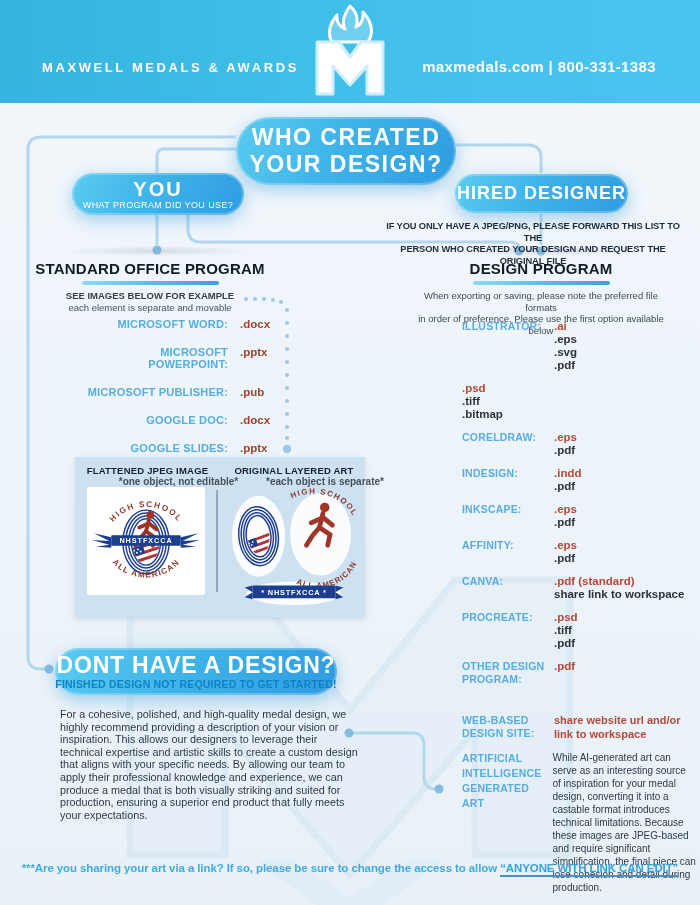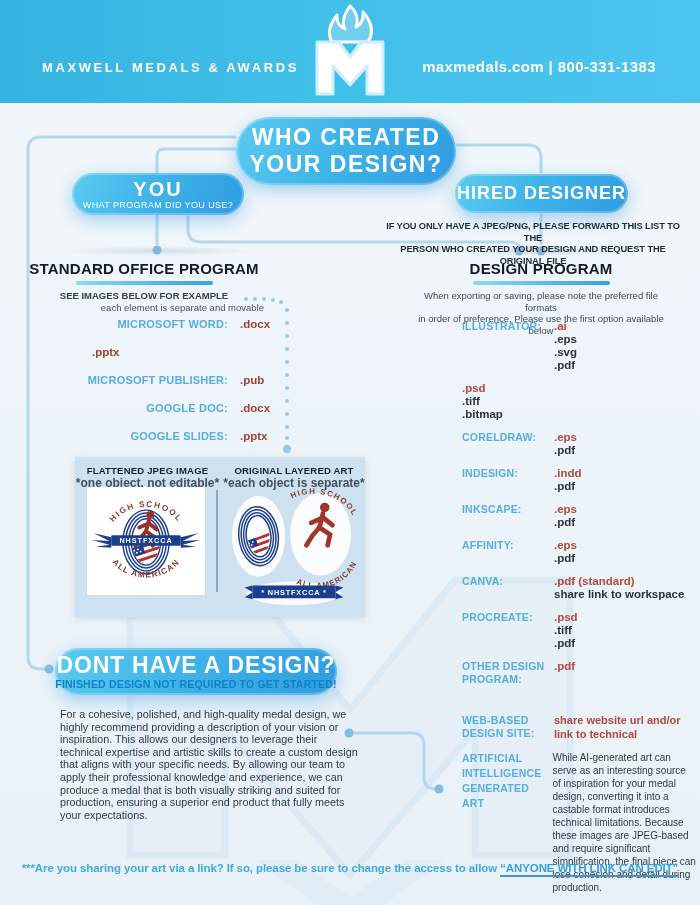--- a/index.html
+++ b/index.html
@@ -36,33 +36,33 @@
   
   .hired-note{position:absolute;left:383px;top:221px;width:300px;text-align:center;z-index:3;
         font-size:9.3px;font-weight:700;line-height:11.5px;color:#1e2b38;letter-spacing:-.1px;}
   .smudge{position:absolute;height:10px;z-index:1;
         background:radial-gradient(ellipse at center,rgba(140,160,185,.30),rgba(140,160,185,0) 70%);}
   .sec-head{position:absolute;z-index:3;text-align:center;}
   .sec-head .st{font-size:15px;font-weight:800;color:#111c26;letter-spacing:.2px;}
   .rule{height:4px;border-radius:2px;margin:4px auto 5px auto;
         background:linear-gradient(90deg,#8fd9f2,#55b6ea 60%,#3e9fe0);}
   .hint1o{font-size:9.5px;font-weight:700;color:#323e49;}
-  .hint2o{font-size:9.5px;color:#46525d;margin-top:1px;text-align:right;}
+  .hint2o{font-size:9.5px;color:#46525d;margin-top:1px;}
   .hintd{font-size:9.5px;color:#3c4a56;line-height:11.5px;}
   
   #office-rows{position:absolute;left:40px;top:318px;width:280px;z-index:3;
         display:flex;flex-direction:column;gap:16px;}
   .orow{display:flex;align-items:baseline;margin-left:40px;}
   .olabel{width:148px;text-align:right;font-size:11px;font-weight:700;color:#56ade0;letter-spacing:.2px;}
   .oext{margin-left:12px;font-size:11.5px;font-weight:700;color:#9c4230;}
   
   .exbox{position:absolute;left:75px;top:457px;width:290px;height:160px;background:#cde1f0;
         z-index:3;box-shadow:0 2px 6px rgba(110,140,170,.25);}
   .ex-title{position:absolute;text-align:center;font-size:9.5px;font-weight:800;color:#15202c;letter-spacing:.2px;}
-  .ex-sub{position:absolute;text-align:center;font-size:12px;font-weight:600;color:#44505c;}
+  .ex-sub{position:absolute;text-align:center;font-size:10px;font-weight:600;color:#44505c;padding-left:31px;}
   .ex-card{position:absolute;left:12px;top:30px;width:118px;height:108px;background:#fff;border-radius:2px;}
   .ex-div{position:absolute;left:141px;top:33px;width:2px;height:102px;background:#8fa6bc;}
   .ex-art-r{position:absolute;left:150px;top:28px;}
   
   .body-par{position:absolute;left:60px;top:708px;width:302px;z-index:3;
         font-size:10.8px;line-height:12.6px;color:#2c3a47;}
   
   #design-col{position:absolute;left:462px;top:320px;width:234px;z-index:3;}
   .dgroup{display:flex;margin-bottom:10px;}
   .dlabel{width:92px;font-size:10.5px;font-weight:700;color:#56ade0;letter-spacing:.2px;line-height:13px;}
@@ -154,33 +154,34 @@
 
   <div class="pill pill-hired">
     <div class="t">HIRED DESIGNER</div>
   </div>
 
   <div class="hired-note">
     <div>IF YOU ONLY HAVE A JPEG/PNG, PLEASE FORWARD THIS LIST TO THE</div>
     <div>PERSON WHO CREATED YOUR DESIGN AND REQUEST THE ORIGINAL FILE</div>
   </div>
 
-  <div class="sec-head" style="left:24px;top:260px;width:240px;">
+  <div class="sec-head" style="left:30px;top:260px;width:240px;">
     <div class="st">STANDARD OFFICE PROGRAM</div>
     <div class="rule" style="width:137px;"></div>
     <div class="hint1o">SEE IMAGES BELOW FOR EXAMPLE</div>
     <div class="hint2o">each element is separate and movable</div>
   </div>
 
   <div id="office-rows">
       <div class="orow">
         <span class="olabel">MICROSOFT WORD:</span>
         <span class="oext">.docx</span>
       </div>
       <div class="orow">
+        <span class="olabel">MICROSOFT POWERPOINT:</span>
         <span class="oext">.pptx</span>
       </div>
       <div class="orow">
         <span class="olabel">MICROSOFT PUBLISHER:</span>
         <span class="oext">.pub</span>
       </div>
       <div class="orow">
         <span class="olabel">GOOGLE DOC:</span>
         <span class="oext">.docx</span>
       </div>
@@ -390,21 +391,21 @@
           </div>
         </div>
       </div>
 
     <div class="dgroup web">
       <div class="dlabel-col" style="width:92px;">
         <div class="dlabel" style="width:92px;">WEB-BASED DESIGN SITE:</div>
       </div>
       <div class="dvals red2">
         <div>share website url and/or</div>
-        <div>link to technical</div>
+        <div>link to workspace</div>
       </div>
     </div>
 
     <div class="dgroup ai">
       <div class="dlabel" style="line-height:15px;">ARTIFICIAL INTELLIGENCE GENERATED ART</div>
       <div class="ai-body">While AI-generated art can serve as an interesting source of inspiration for your medal design, converting it into a castable format introduces technical limitations. Because these images are JPEG-based and require significant simplification, the final piece can lose cohesion and detail during production.</div>
     </div>
   </div>
 
   <div class="footer">

